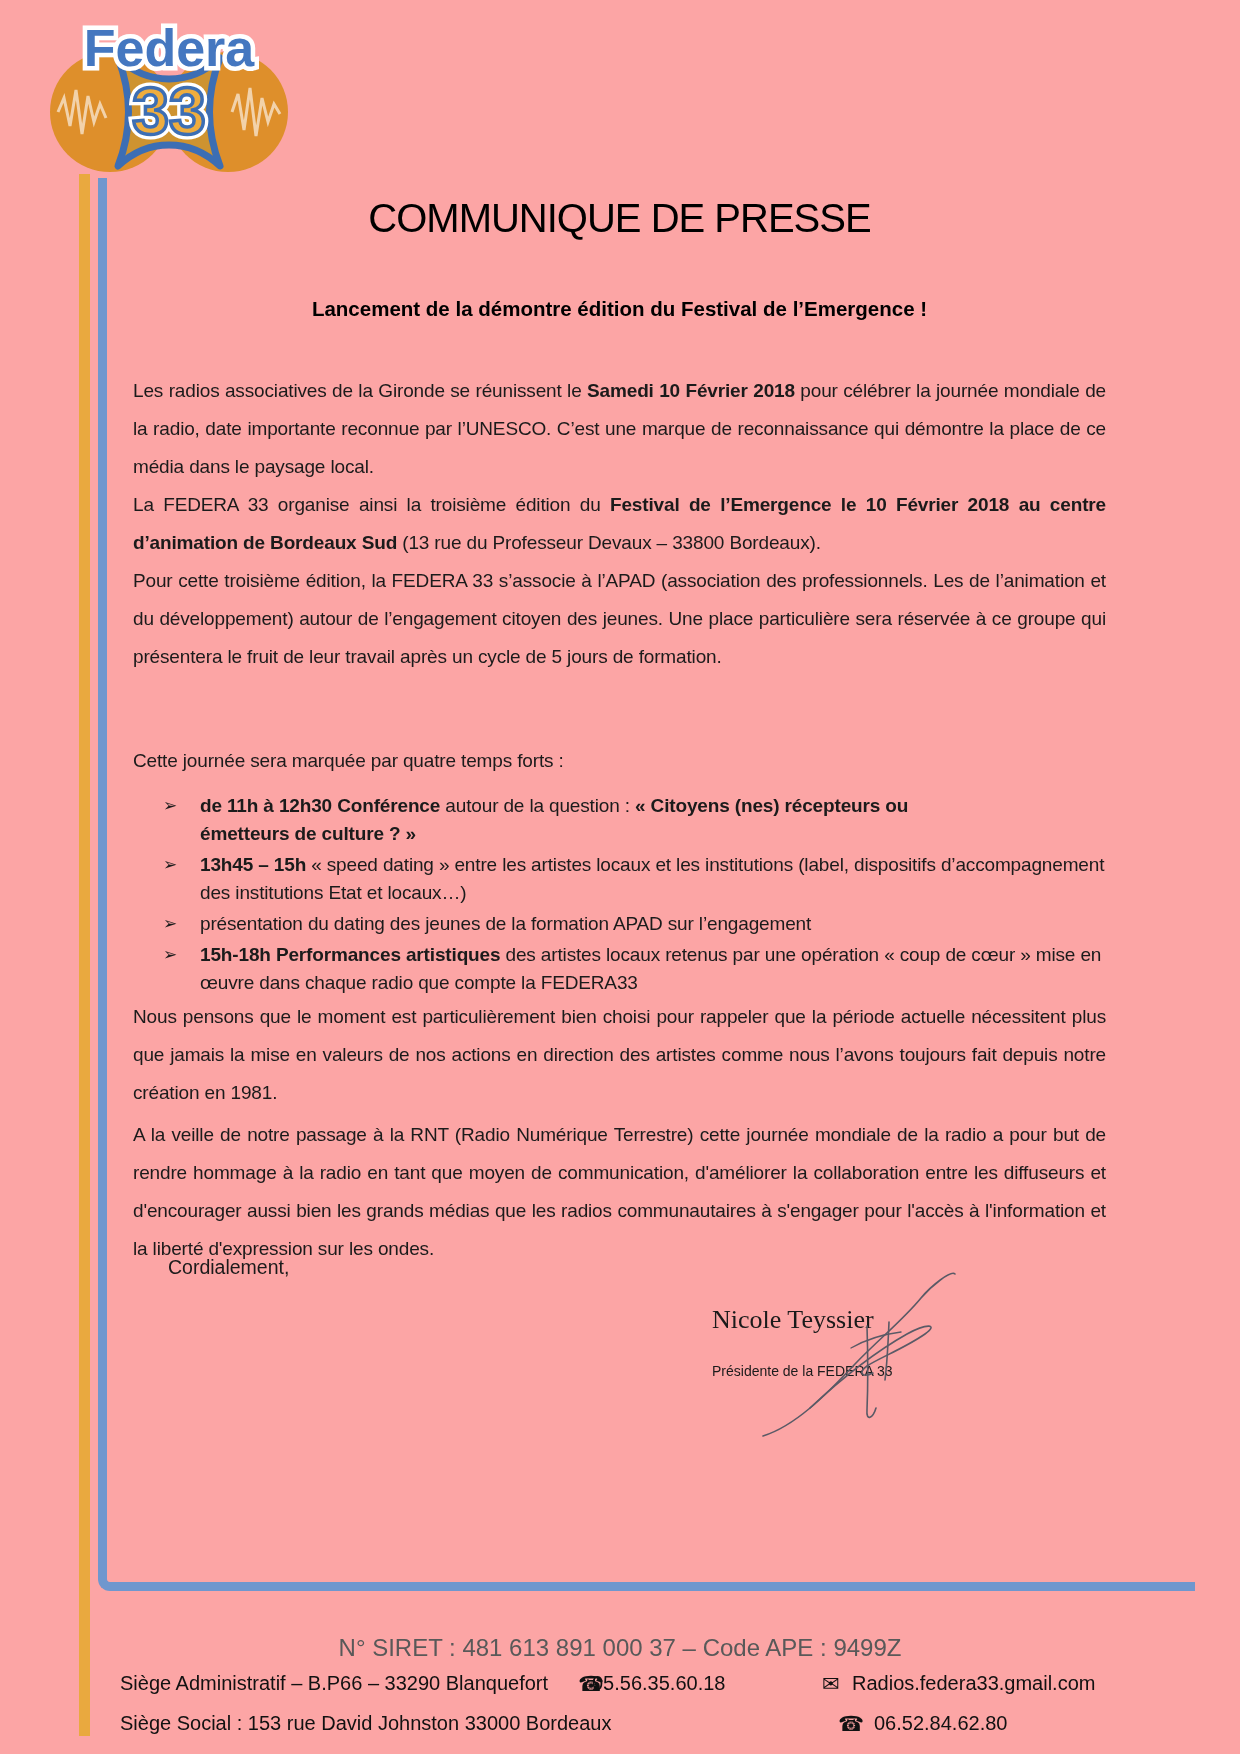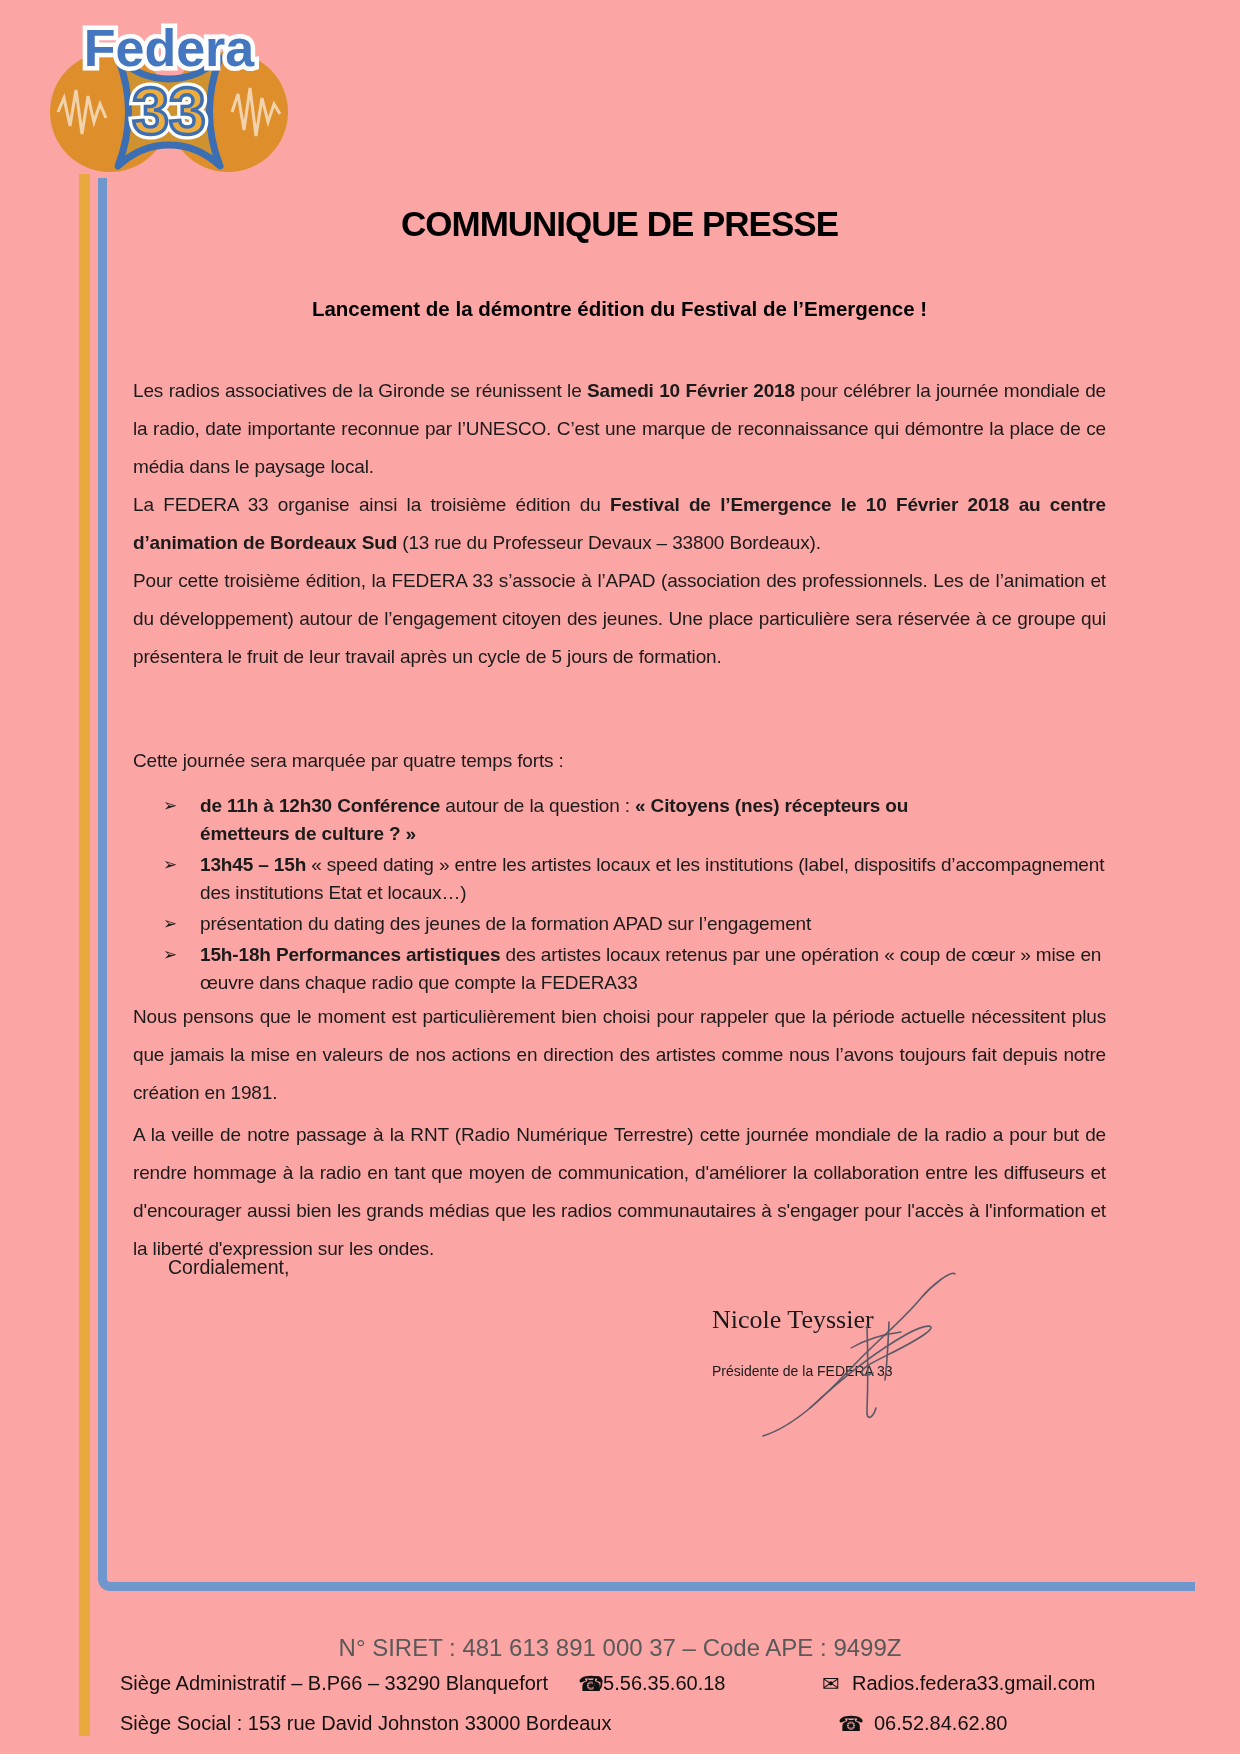--- a/index.html
+++ b/index.html
@@ -10,21 +10,21 @@
   .v-orange{position:absolute;left:79px;top:174px;width:11px;height:1562px;background:#E9A93F;}
   .blue-L{position:absolute;left:98px;top:178px;width:1088px;height:1404px;
           border-left:9px solid #6F97CE;border-bottom:9px solid #6F97CE;border-bottom-left-radius:12px;}
 
   
   .logo{position:absolute;left:44px;top:10px;width:250px;height:180px;}
 
   
   .content{position:absolute;left:133px;top:0;width:973px;height:1754px;}
   .blk{position:absolute;left:0;width:973px;}
-  .doc-title{top:204px;text-align:center;font-size:35px;font-weight:700;letter-spacing:-1px;color:#000;}
+  .doc-title{top:196px;text-align:center;font-size:40px;font-weight:400;letter-spacing:-1px;color:#000;}
   .doc-subtitle{top:297px;text-align:center;font-size:20.5px;font-weight:700;color:#000;}
   .para{font-size:19px;line-height:38px;text-align:justify;letter-spacing:-0.15px;}
   .para p{margin:0;}
   .b{font-weight:700;margin-top:23px;}
   .p12{top:372px;}
   .p3{top:562px;}
   .p4{top:742px;text-align:left;}
   .bullets{top:792px;font-size:19px;line-height:28px;letter-spacing:-0.15px;}
   .bullet-item{position:relative;padding-left:67px;margin-bottom:3px;}
   .bullet-item .marker{position:absolute;left:30px;top:0;font-size:17px;color:#1b1b1b;}

